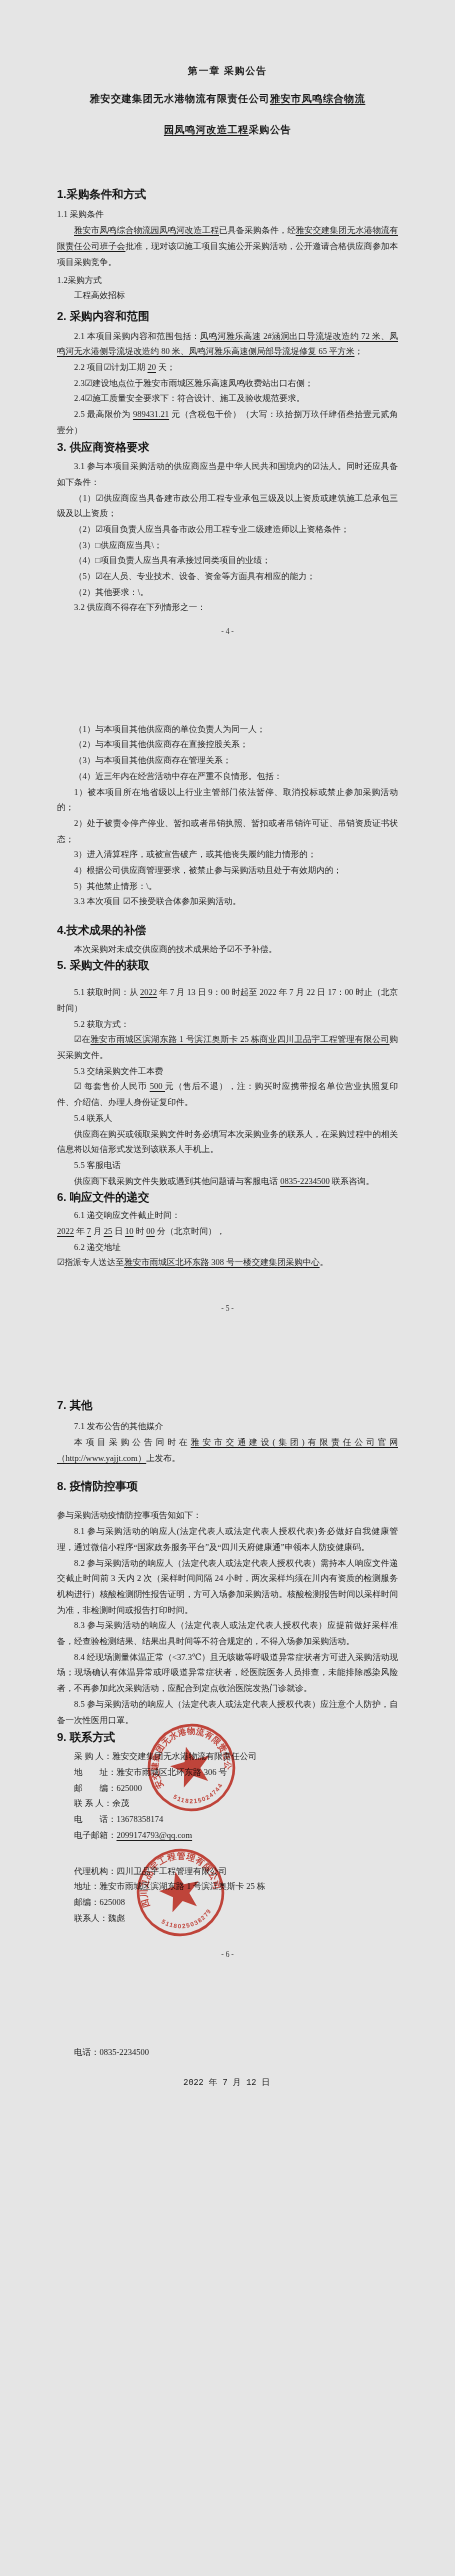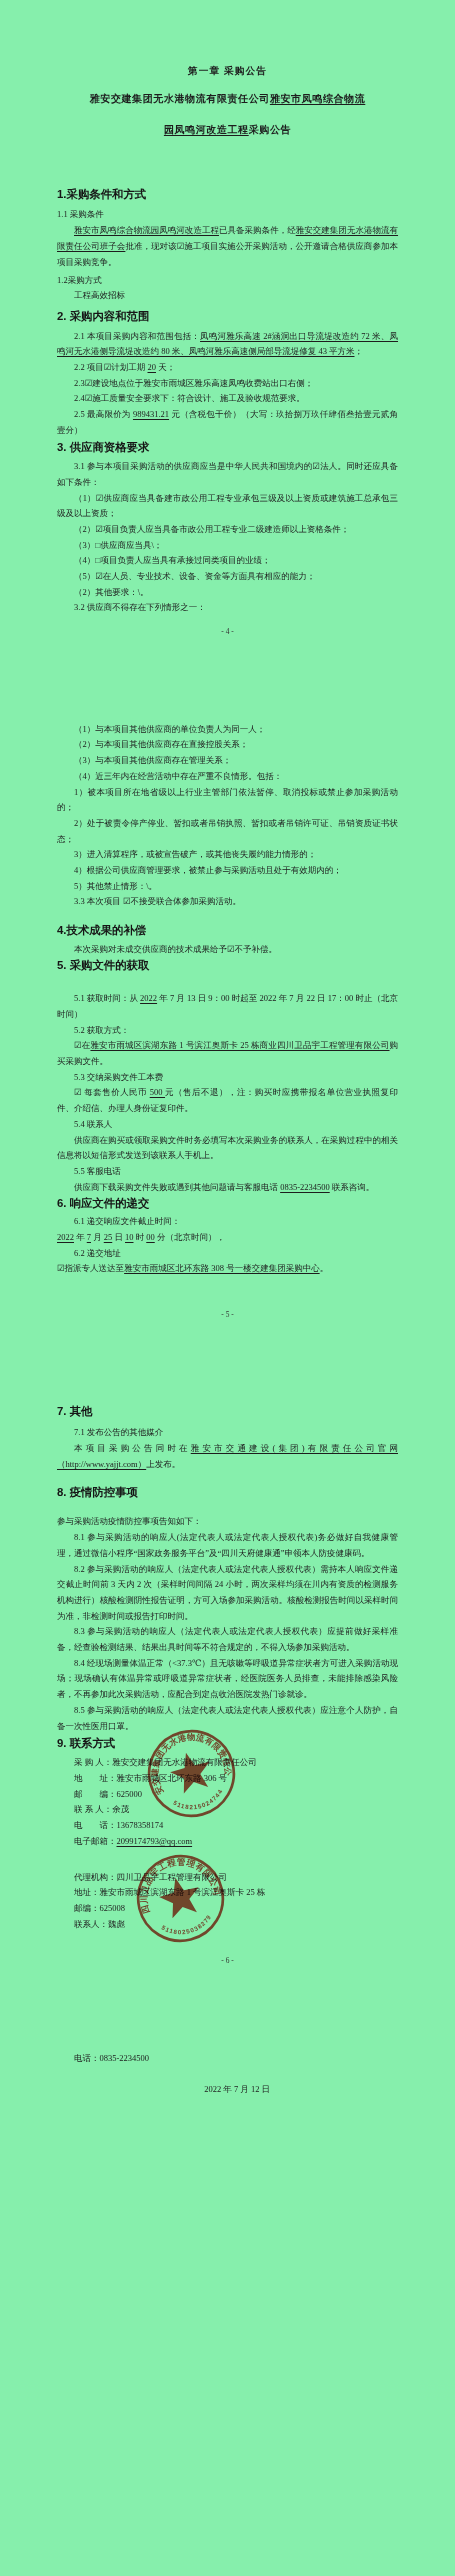--- a/index.html
+++ b/index.html
@@ -1,50 +1,50 @@
 <!DOCTYPE html>
 <html lang="zh" style="font-size:9px"><head>
 <meta charset="utf-8">
 <style>
   html,body{margin:0;padding:0;background:#fff;}
-  .doc{position:relative;width:455px;height:2576px;background:#86efac;overflow:hidden;
+  .doc{position:relative;width:455px;height:2576px;background:#e5e5e5;overflow:hidden;
        font-family:"Liberation Serif","DejaVu Serif",serif;color:#1d1d1d;}
   .content{padding:64px 57px 0 57px;}
   .center{text-align:center;}
   .chapter{font-size:9.7px;font-weight:bold;font-family:"Liberation Sans","DejaVu Sans",sans-serif;line-height:13.7px;letter-spacing:1.1px;}
   .mtitle{font-size:10px;font-weight:bold;font-family:"Liberation Sans","DejaVu Sans",sans-serif;line-height:17px;letter-spacing:0.6px;}
   .sec{font-size:11.4px;font-weight:bold;font-family:"Liberation Sans","DejaVu Sans",sans-serif;line-height:16px;margin:0;color:#161616;}
   .p{font-size:8.5px;line-height:15.7px;margin:0;text-align:justify;}
   .ind{text-indent:2em;}
   .u{text-decoration:underline;text-underline-offset:1.7px;}
   .pageno{font-size:7.4px;line-height:11.4px;text-align:center;color:#333;}
   .contacts{position:relative;}
   .seal{position:absolute;mix-blend-mode:multiply;opacity:.92;}
   .seal text{font-family:"Liberation Sans","DejaVu Sans",sans-serif;font-weight:bold;}
-  .dateline{text-align:right;padding-right:128px;}
+  .dateline{text-align:right;padding-right:128px;font-family:Liberation Mono, monospace;}
 </style>
 </head>
 <body>
 
 <div class="doc">
   <div class="content">
 
     <div class="center chapter">第一章 采购公告</div>
 
     <div class="center mtitle" style="margin-top:12.5px"><span>雅安交建集团无水港物流有限责任公司</span><span class="u">雅安市凤鸣综合物流</span></div>
     <div class="center mtitle" style="margin-top:14.2px"><span class="u">园凤鸣河改造工程</span><span>采购公告</span></div>
 
     <h2 class="sec" style="margin-top:48px">1.采购条件和方式</h2>
     <p class="p" style="margin-top:5.1px">1.1 采购条件</p>
     <p class="p ind"><span class="u">雅安市凤鸣综合物流园凤鸣河改造工程</span><span>已具备采购条件，经</span><span class="u">雅安交建集团无水港物流有限责任公司班子会</span><span>批准，现对该☑施工项目实施公开采购活动，公开邀请合格供应商参加本项目采购竞争。</span></p>
     <p class="p" style="margin-top:2.3px">1.2采购方式</p>
     <p class="p ind">工程高效招标</p>
 
     <h2 class="sec" style="margin-top:4px">2. 采购内容和范围</h2>
-    <p class="p ind" style="margin-top:4.6px"><span>2.1 本项目采购内容和范围包括：</span><span class="u">凤鸣河雅乐高速 2#涵洞出口导流堤改造约 72 米、凤鸣河无水港侧导流堤改造约 80 米、凤鸣河雅乐高速侧局部导流堤修复 43 平方米</span><span>；</span></p>
+    <p class="p ind" style="margin-top:4.6px"><span>2.1 本项目采购内容和范围包括：</span><span class="u">凤鸣河雅乐高速 2#涵洞出口导流堤改造约 72 米、凤鸣河无水港侧导流堤改造约 80 米、凤鸣河雅乐高速侧局部导流堤修复 65 平方米</span><span>；</span></p>
     <p class="p ind"><span>2.2 项目☑计划工期 </span><span class="u">20</span><span> 天；</span></p>
     <p class="p ind">2.3☑建设地点位于雅安市雨城区雅乐高速凤鸣收费站出口右侧；</p>
     <p class="p ind">2.4☑施工质量安全要求下：符合设计、施工及验收规范要求。</p>
     <p class="p ind"><span>2.5 最高限价为 </span><span class="u">989431.21</span><span> 元（含税包干价）（大写：玖拾捌万玖仟肆佰叁拾壹元贰角壹分）</span></p>
 
     <h2 class="sec">3.  供应商资格要求</h2>
     <p class="p ind" style="margin-top:4.6px">3.1 参与本项目采购活动的供应商应当是中华人民共和国境内的☑法人。同时还应具备如下条件：</p>
     <p class="p ind">（1）☑供应商应当具备建市政公用工程专业承包三级及以上资质或建筑施工总承包三级及以上资质；</p>
     <p class="p ind">（2）☑项目负责人应当具备市政公用工程专业二级建造师以上资格条件；</p>
     <p class="p ind">（3）□供应商应当具\；</p>
@@ -63,21 +63,21 @@
     <p class="p ind">2）处于被责令停产停业、暂扣或者吊销执照、暂扣或者吊销许可证、吊销资质证书状态；</p>
     <p class="p ind">3）进入清算程序，或被宣告破产，或其他丧失履约能力情形的；</p>
     <p class="p ind">4）根据公司供应商管理要求，被禁止参与采购活动且处于有效期内的；</p>
     <p class="p ind">5）其他禁止情形：\。</p>
     <p class="p ind">3.3 本次项目 ☑不接受联合体参加采购活动。</p>
 
     <h2 class="sec" style="margin-top:12px">4.技术成果的补偿</h2>
     <p class="p ind" style="margin-top:3.4px">本次采购对未成交供应商的技术成果给予☑不予补偿。</p>
 
     <h2 class="sec">5. 采购文件的获取</h2>
-    <p class="p ind" style="margin-top:18px"><span>5.1 获取时间：从 </span><span class="u">2022</span><span> 年 7 月 13 日 9：00 时起至 2022 年 7 月 22 日 17：00 时止（北京时间）</span></p>
+    <p class="p ind" style="margin-top:12px"><span>5.1 获取时间：从 </span><span class="u">2022</span><span> 年 7 月 13 日 9：00 时起至 2022 年 7 月 22 日 17：00 时止（北京时间）</span></p>
     <p class="p ind">5.2 获取方式：</p>
     <p class="p ind"><span>☑在</span><span class="u">雅安市雨城区滨湖东路 1 号滨江奥斯卡 25 栋商业四川卫品宇工程管理有限公司</span><span>购买采购文件。</span></p>
     <p class="p ind">5.3 交纳采购文件工本费</p>
     <p class="p ind"><span>☑ 每套售价人民币 </span><span class="u">500 </span><span>元（售后不退），注：购买时应携带报名单位营业执照复印件、介绍信、办理人身份证复印件。</span></p>
     <p class="p ind">5.4 联系人</p>
     <p class="p ind">供应商在购买或领取采购文件时务必填写本次采购业务的联系人，在采购过程中的相关信息将以短信形式发送到该联系人手机上。</p>
     <p class="p ind">5.5 客服电话</p>
     <p class="p ind"><span>供应商下载采购文件失败或遇到其他问题请与客服电话 </span><span class="u">0835-2234500</span><span> 联系咨询。</span></p>
 
     <h2 class="sec" style="margin-top:0">6. 响应文件的递交</h2>

